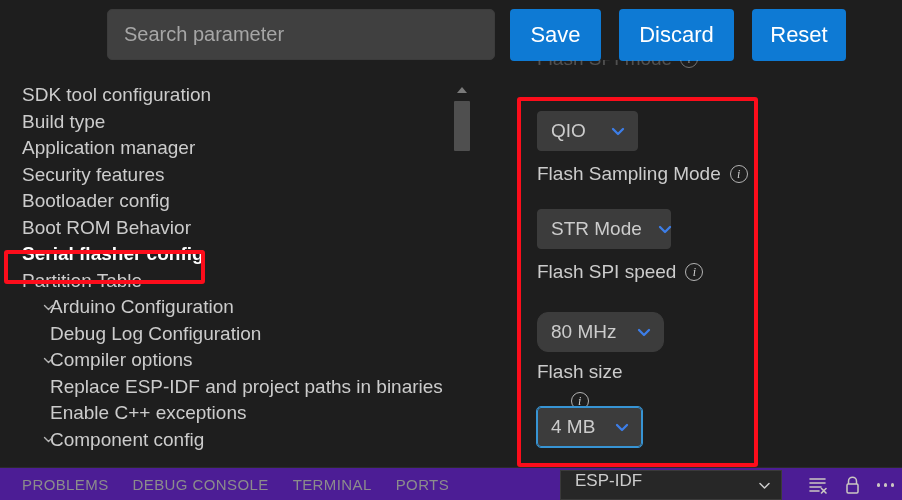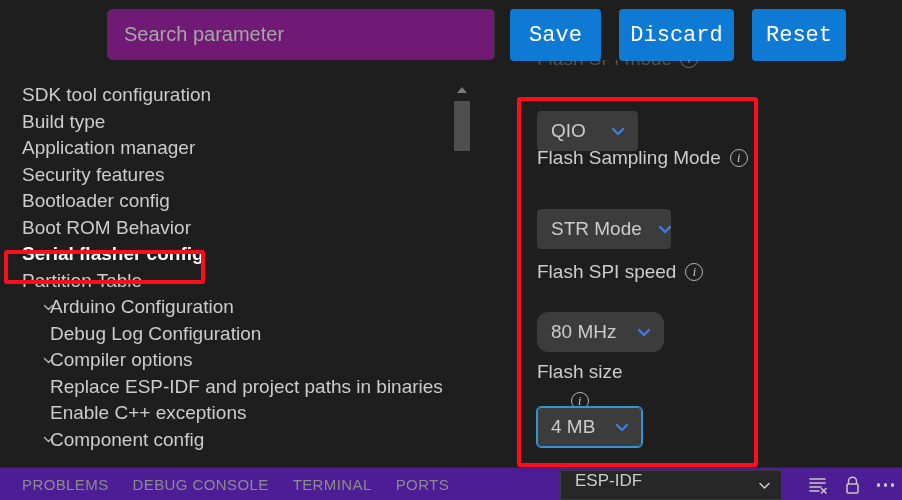--- a/index.html
+++ b/index.html
@@ -19,21 +19,21 @@
   .toolbar {
     position: absolute;
     left: 0; top: 0;
     width: 902px; height: 70px;
     background: #1e1e1e;
   }
   .search-box {
     position: absolute;
     left: 107px; top: 9px;
     width: 388px; height: 51px;
-    background: #701a75;
+    background: #404040;
     border: 1px solid #3c3c3c;
     border-radius: 5px;
     display: flex;
     align-items: center;
     padding: 0 16px;
   }
   .search-box input {
     width: 100%;
     background: transparent;
     border: none;
@@ -45,21 +45,21 @@
   .search-box input::placeholder { color: #a6a6a6; }
 
   .tbtn {
     position: absolute;
     top: 9px;
     height: 52px;
     background: #0e7ad4;
     border: none;
     border-radius: 4px;
     color: #ffffff;
-    font-family: Liberation Mono, monospace;
+    font-family: Liberation Sans, sans-serif;
     font-size: 22px;
     cursor: pointer;
     display: flex;
     align-items: center;
     justify-content: center;
   }
   #btn-save   { left: 510px; width: 91px; }
   #btn-discard{ left: 619px; width: 115px; }
   #btn-reset  { left: 752px; width: 94px; }
 
@@ -183,21 +183,21 @@
     white-space: nowrap;
   }
   .dd.focused {
     border: 1px solid #3794d4;
     outline: 1px solid #3794d4;
   }
   .dd .dd-chev { display: flex; align-items: center; margin-left: auto; }
   .dd .dd-chev svg { width: 18px; height: 18px; }
 
   #dd-flash-spi-mode   { top: 51px; width: 101px; }
-  #lbl-sampling-mode   { top: 87px; }
+  #lbl-sampling-mode   { top: 103px; }
   #dd-sampling-mode    { top: 149px; width: 134px; }
   #lbl-spi-speed       { top: 201px; }
   #dd-spi-speed        { top: 252px; width: 127px; border-radius: 11px; }
   #lbl-flash-size      { top: 301px; flex-direction: column; }
   #dd-flash-size       { top: 347px; width: 105px; }
 
   
   .bottombar {
     position: absolute;
     left: 0; bottom: 0;

